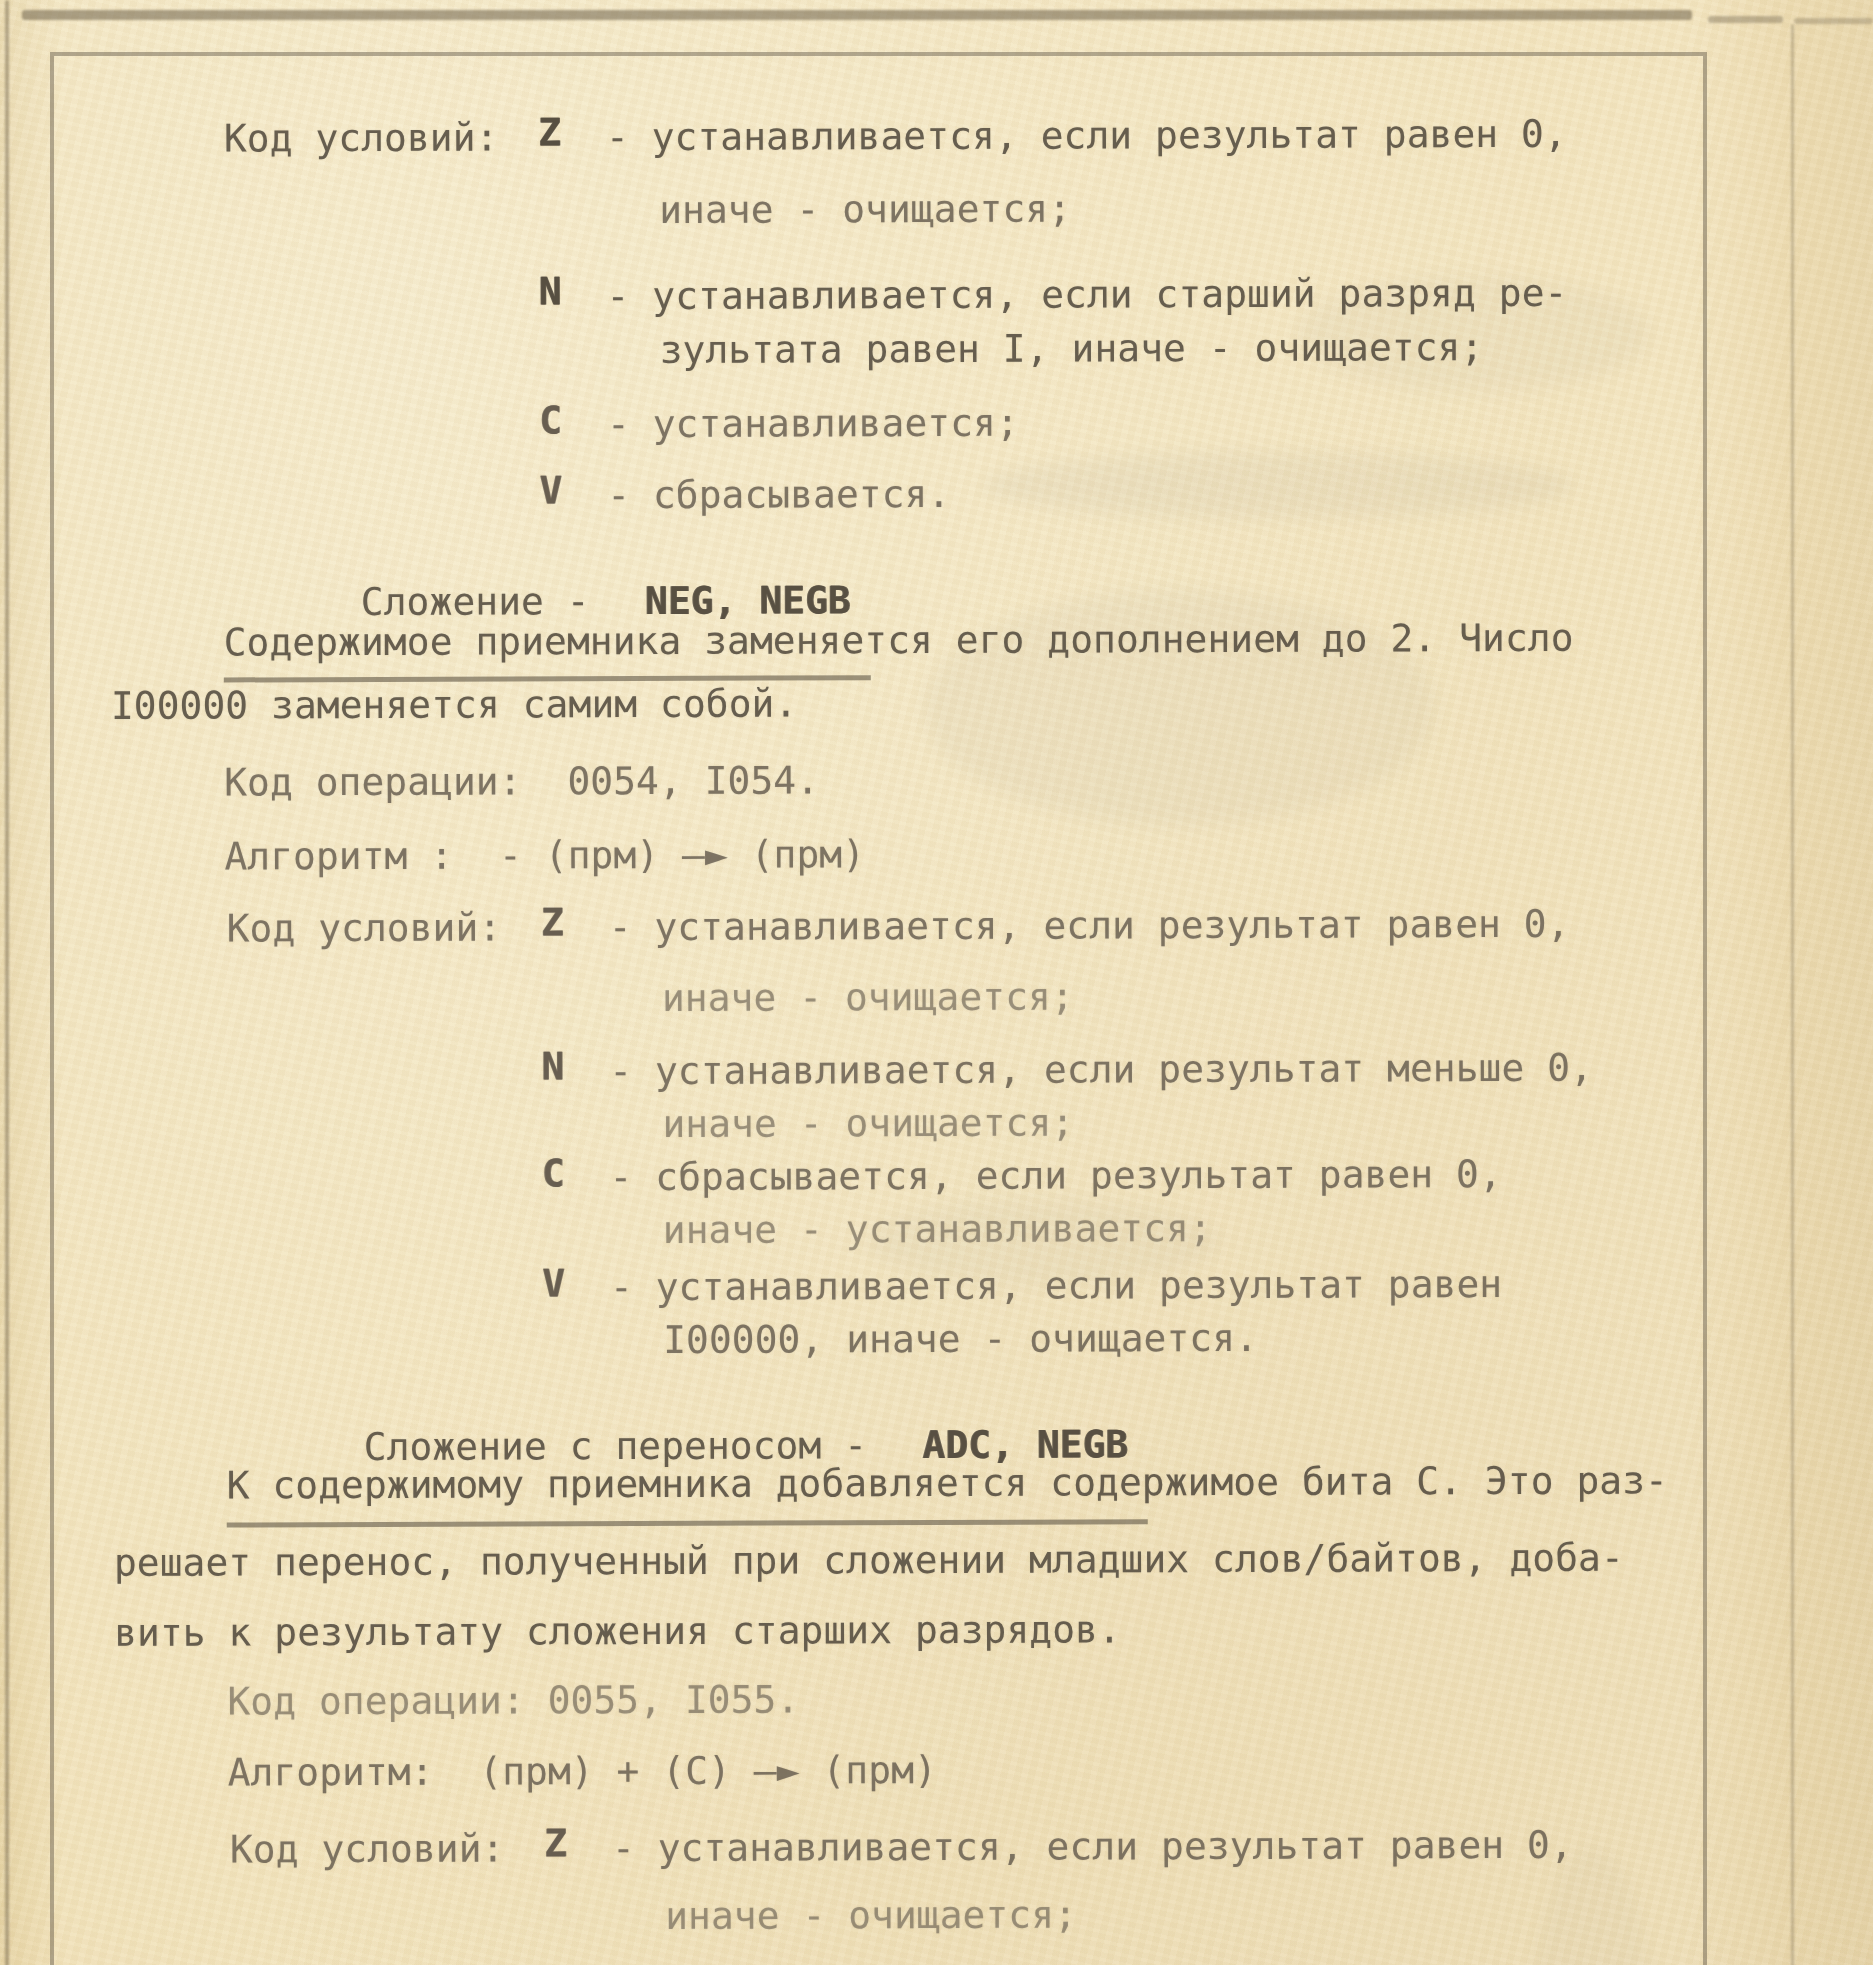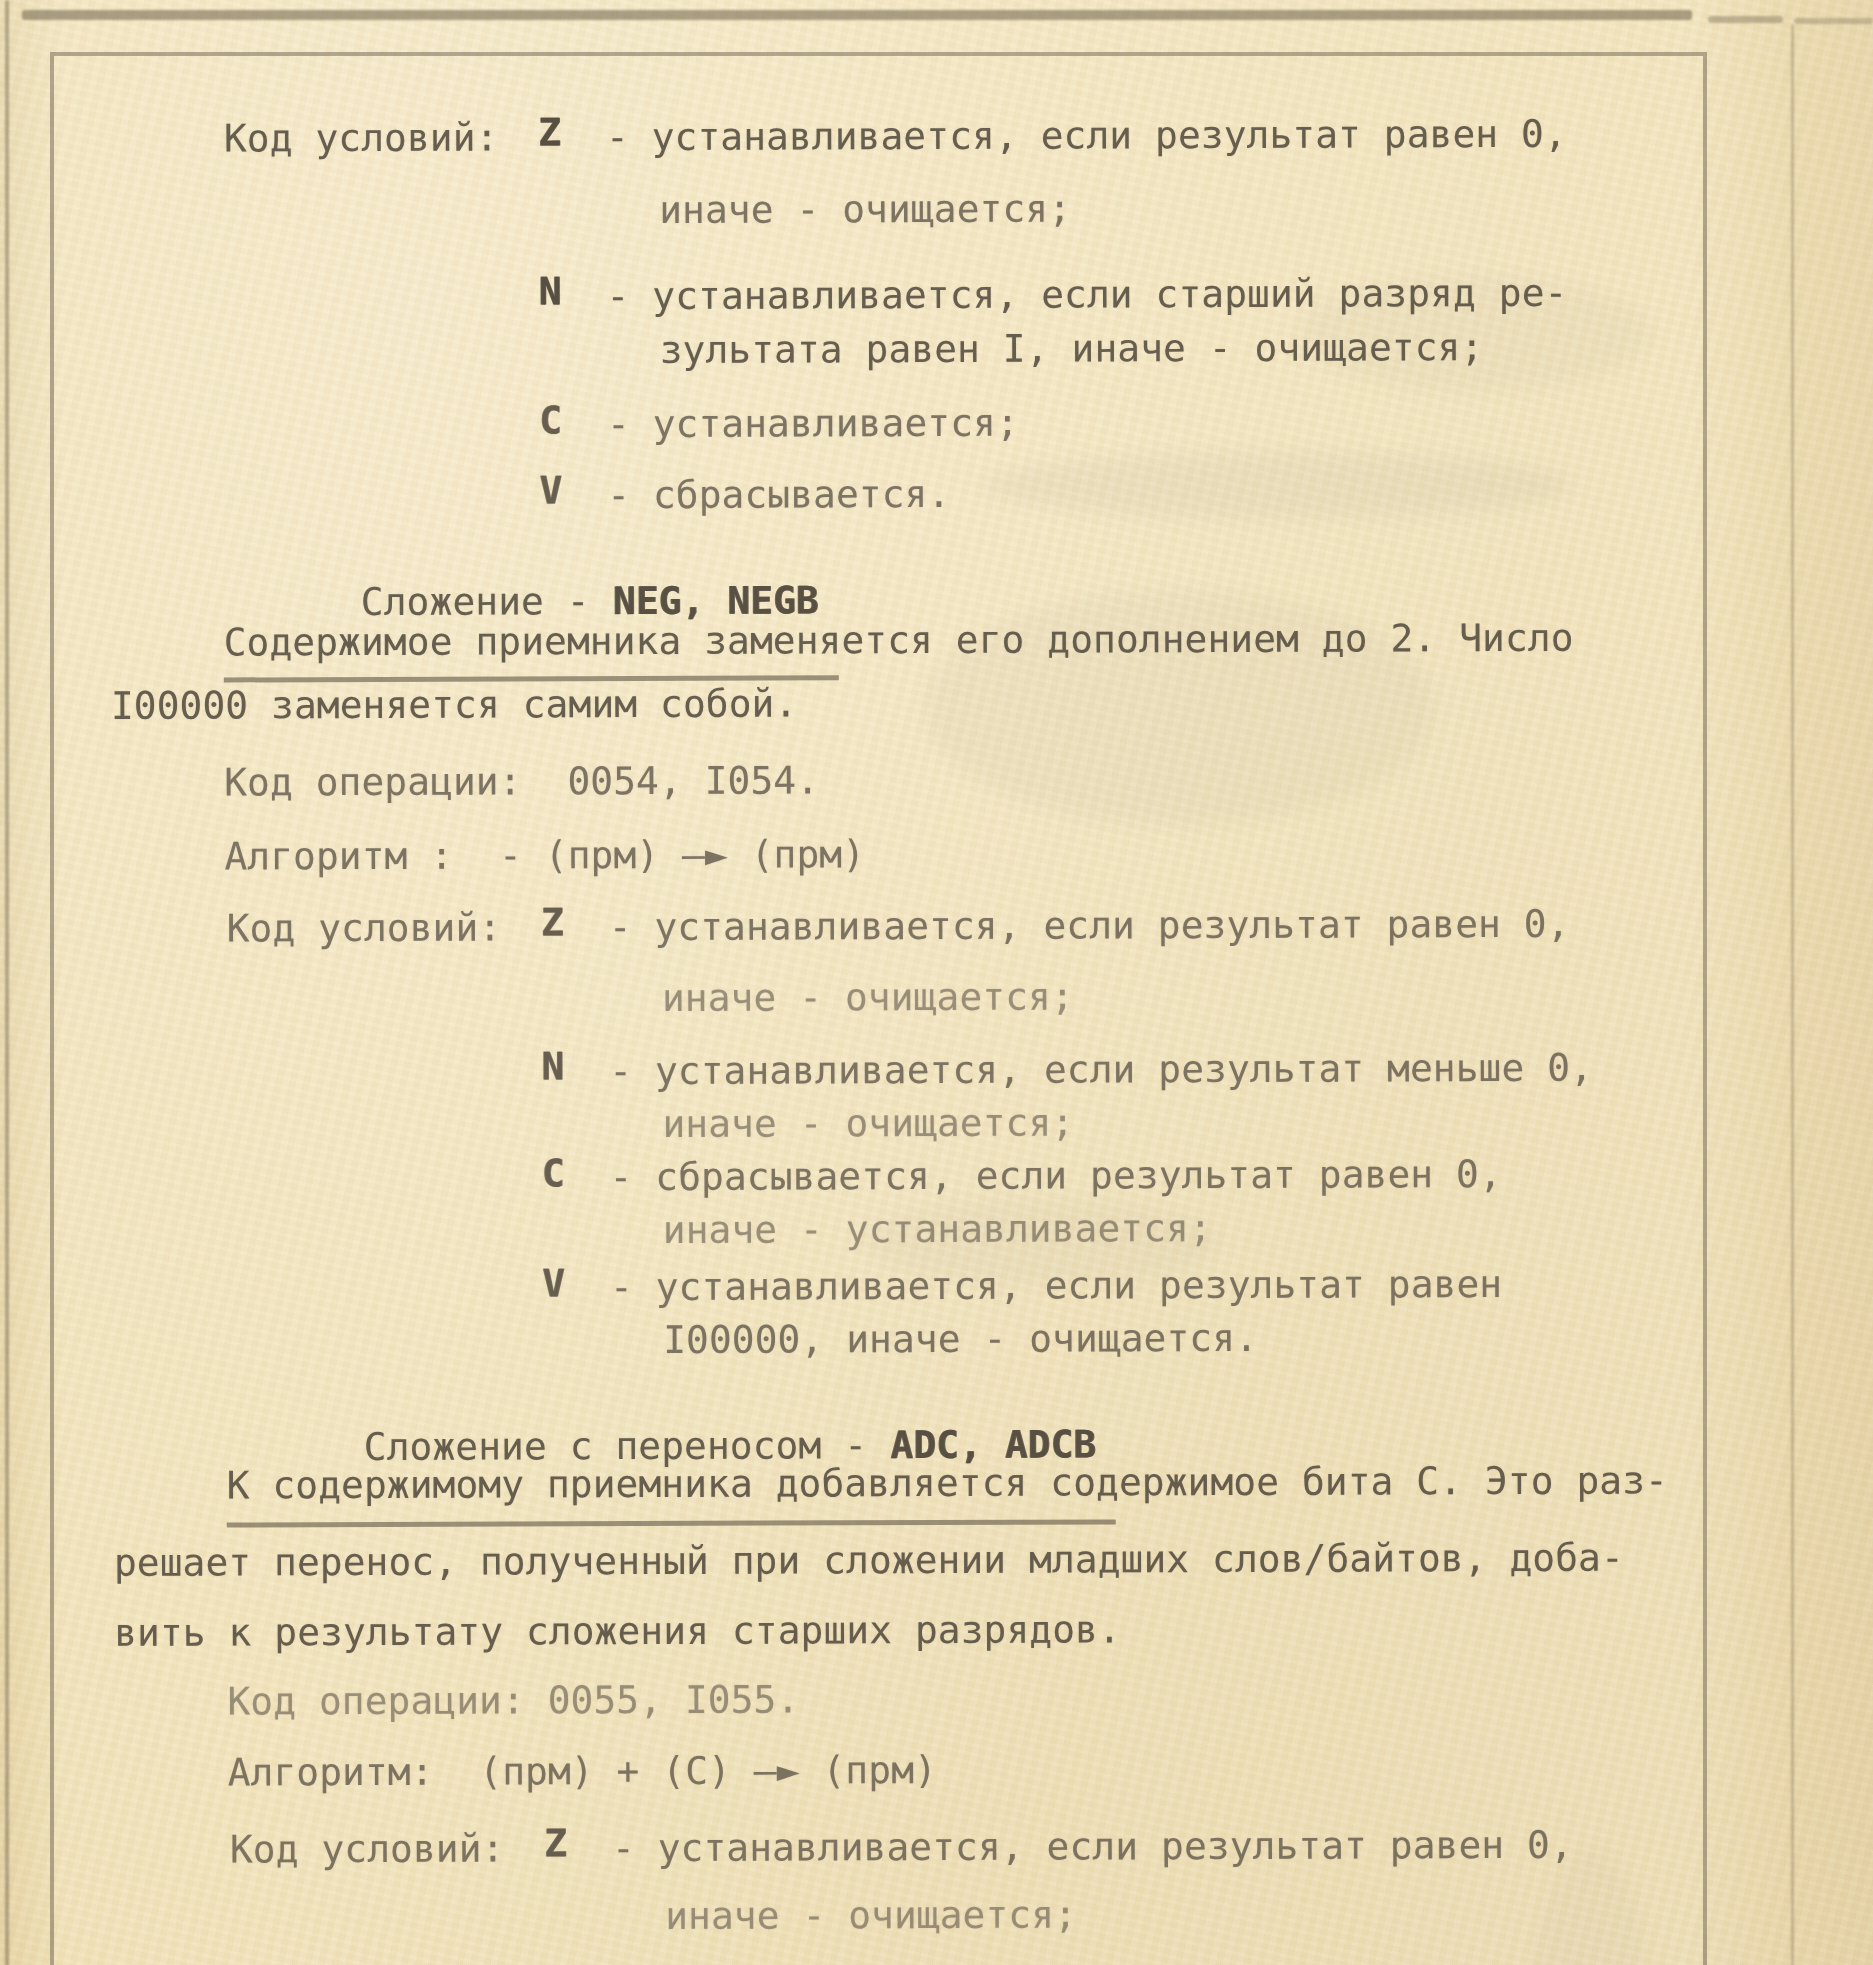--- a/index.html
+++ b/index.html
@@ -25,21 +25,21 @@
   .t{
     position:absolute;white-space:pre;
     font:38px/1.08 "DejaVu Sans Mono", monospace;
     color:rgba(95,86,73,.72);
     text-shadow:0 0 1.2px rgba(95,86,73,.28);
   }
   .dark{color:rgba(85,76,63,.85);}
   .dim{color:rgba(104,94,79,.5);}
   .flag{font-weight:bold;text-shadow:0.8px 0 0 currentColor,0 0 1.2px rgba(95,86,73,.3);}
   .hd{border-bottom:5.1px solid rgba(100,90,72,.62);padding:0 19.7px 13.4px 0;}
-  .hd .mn{font-weight:bold;text-shadow:1px 0 0 currentColor;}
+  .hd .mn{font-weight:bold;text-shadow:1px 0 0 currentColor;margin-left:32px;}
   .frame{
     position:absolute;left:50px;top:52px;width:1649px;height:2520px;
     border:4.3px solid rgba(108,97,79,.5);filter:blur(0.6px);
   }
   .smudge{position:absolute;background:rgba(120,112,100,.6);filter:blur(8.6px);border-radius:50%;}
   .artifact{position:absolute;background:rgba(95,84,62,.5);filter:blur(0.8px);border-radius:3.1px;}
 </style>
 </head>
 <body>
 
@@ -95,21 +95,21 @@
 
     <div class="t flag" style="left:542px;top:1152px;">C</div>
     <div class="t" style="left:610px;top:1156px;">- сбрасывается, если результат равен 0,</div>
     <div class="t dim" style="left:663px;top:1209px;">иначе - устанавливается;</div>
 
     <div class="t flag" style="left:542px;top:1262px;">V</div>
     <div class="t" style="left:610px;top:1266px;">- устанавливается, если результат равен</div>
     <div class="t" style="left:663px;top:1319px;">I00000, иначе - очищается.</div>
 
     <div class="t dark hd" style="left:226px;top:1384px;">
-      <span>Сложение с переносом - </span><span class="mn">ADC, ADCB</span>
+      <span>Сложение с переносом - </span><span class="mn">ADC, NEGB</span>
     </div>
     <div class="t dark" style="left:226px;top:1463px;">К содержимому приемника добавляется содержимое бита C. Это раз-</div>
     <div class="t dark" style="left:113px;top:1540px;">решает перенос, полученный при сложении младших слов/байтов, доба-</div>
     <div class="t dark" style="left:113px;top:1610px;">вить к результату сложения старших разрядов.</div>
     <div class="t dim" style="left:226px;top:1679px;">Код операции: 0055, I055.</div>
     <div class="t" style="left:226px;top:1750px;">Алгоритм:  (прм) + (C) —► (прм)</div>
 
     <div class="t" style="left:228px;top:1827px;">Код условий:</div>
     <div class="t flag" style="left:542px;top:1822px;">Z</div>
     <div class="t" style="left:610px;top:1827px;">- устанавливается, если результат равен 0,</div>

